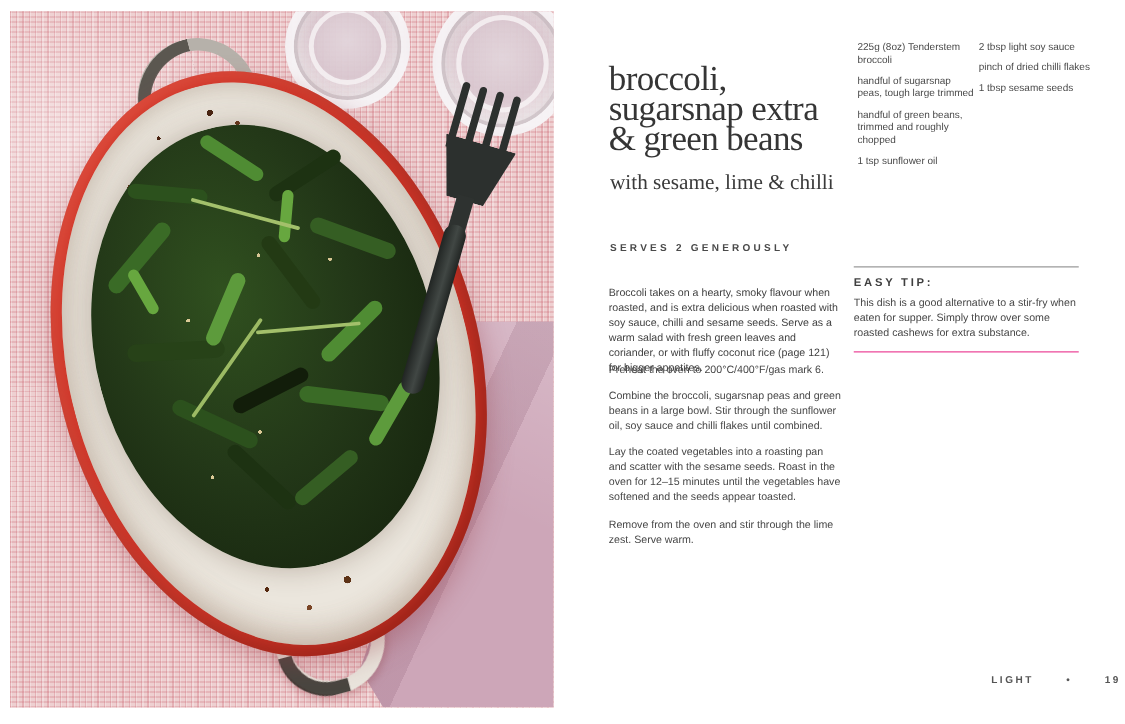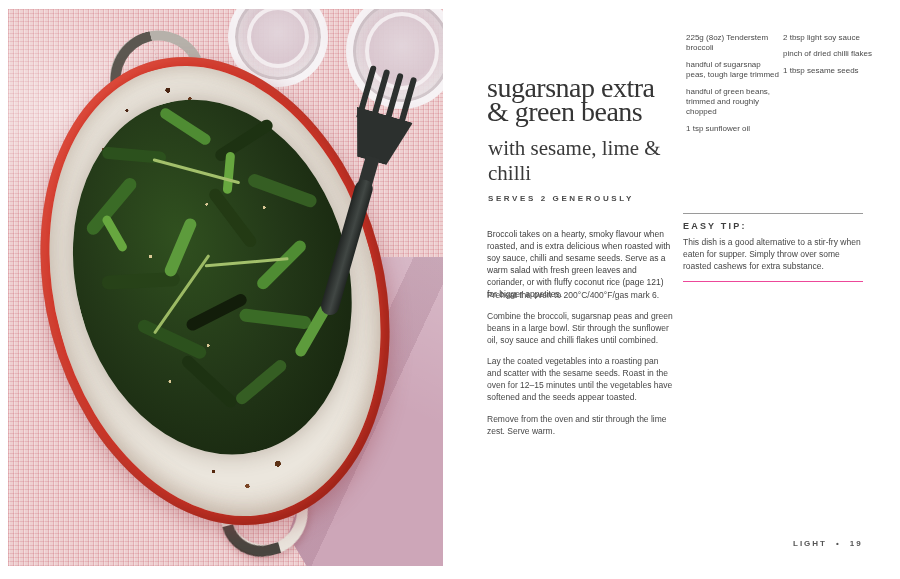--- a/index.html
+++ b/index.html
@@ -82,33 +82,33 @@
   .tine{position:absolute;width:6px;height:54px;background:#2c302e;border-radius:3px 3px 0 0;top:0;}
   .fork-head{position:absolute;left:24px;top:44px;width:58px;height:48px;background:#2c302e;
     clip-path:polygon(0 0,100% 0,76% 100%,24% 100%);}
   .fork-neck{position:absolute;left:46px;top:88px;width:14px;height:28px;background:#2e3230;}
   .fork-handle{position:absolute;left:44px;top:112px;width:18px;height:140px;
     background:linear-gradient(90deg,#212523,#414744 55%,#212523);border-radius:9px;}
   
   .rp{position:absolute;color:#474747;}
   .title{left:487px;top:28px;width:205px;font-family:"Liberation Serif",serif;
     font-size:28px;line-height:0.86;letter-spacing:-0.5px;color:#353535;font-weight:normal;margin:0;}
-  .subtitle{left:488px;top:136px;width:200px;font-family:"Liberation Serif",serif;font-size:21px;color:#3a3a3a;}
+  .subtitle{left:488px;top:136px;width:200px;font-family:"Liberation Serif",serif;font-size:17px;color:#3a3a3a;}
   .serves{left:488px;top:194px;font-size:8px;font-weight:bold;letter-spacing:2.6px;color:#4a4a4a;}
   .ing{width:94px;font-size:8px;line-height:1.3;color:#4a4a4a;}
   .ing p{margin:0 0 6px;}
   .ing1{left:686px;top:33px;}
   .ing2{left:783px;top:33px;width:102px;}
   .intro{left:487px;top:208px;width:184px;font-size:8.5px;line-height:1.42;font-weight:normal;color:#3f3f3f;margin-top:20px;}
   .method{left:487px;top:289px;width:188px;font-size:8.5px;line-height:1.42;}
   .method p{margin:0 0 9px;}
   .easytip{left:683px;top:213px;width:180px;border-top:1px solid #9a9a9a;border-bottom:1px solid #ec4899;padding:7px 0 9px;}
   .easytip h2{font-size:9px;font-weight:bold;letter-spacing:2.2px;color:#3f3f3f;margin:0 0 5px;}
   .easytip p{font-size:8.5px;line-height:1.42;margin:0;color:#474747;}
-  .footer{left:793px;top:539px;display:flex;gap:9px;align-items:center;
+  .footer{left:793px;top:539px;display:flex;gap:26px;align-items:center;
     font-size:8px;font-weight:bold;letter-spacing:2px;color:#555555;}
 </style>
 </head>
 <body>
 
 <div>
 
   <div class="photo">
     <div class="glass glass1"></div>
     <div class="glass glass2"></div>
@@ -149,21 +149,21 @@
       <span class="tine" style="left:54px"></span>
       <span class="tine" style="left:68px"></span>
       <span class="fork-head"></span>
       <span class="fork-neck"></span>
       <span class="fork-handle"></span>
     </div>
   </div>
 
   <h1 class="rp title">
     <br>
-    <br>
+    <span>broccoli,</span><br>
     <span>sugarsnap extra</span><br>
     <span>&amp; green beans</span>
   </h1>
 
   <div class="rp subtitle">with sesame, lime &amp; chilli</div>
   <div class="rp serves">SERVES 2 GENEROUSLY</div>
 
   <div class="rp ing ing1">
     <p>225g (8oz) Tenderstem broccoli</p>
     <p>handful of sugarsnap peas, tough large trimmed</p>

